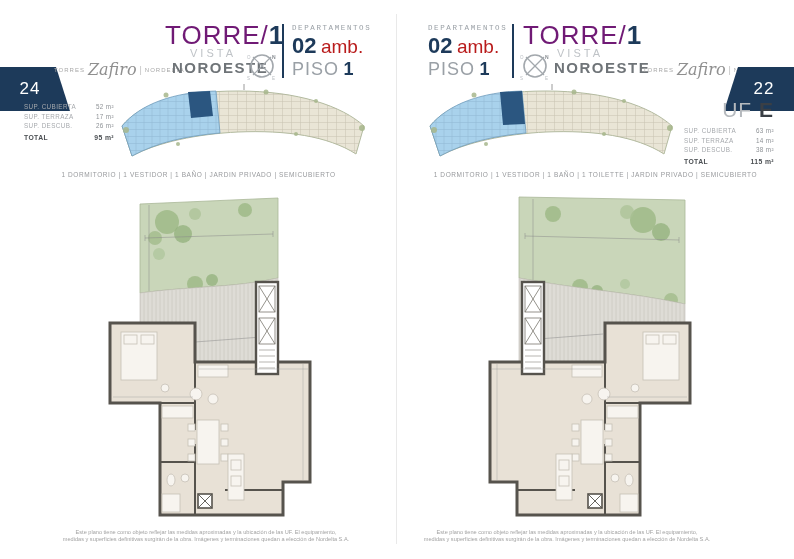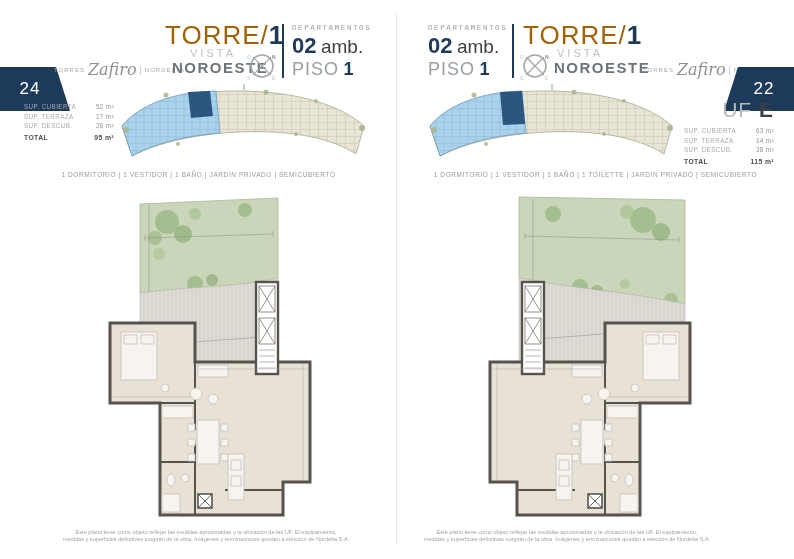--- a/index.html
+++ b/index.html
@@ -26,32 +26,32 @@
   
   .brand{top:61px; height:18px; display:flex; align-items:center; gap:3px; color:#a8a8a8;}
   .brand .small{font-size:6px; letter-spacing:1px;}
   .brand .script{font-family:"DejaVu Serif",serif; font-style:italic; font-size:16px; color:#8f8f8f; line-height:14px;}
   .brand .sep{font-size:9px; color:#c0c0c0;}
   .brand.left{left:54px;}
   .brand.right{left:643px;}
 
   
   .torre-title{top:20px; font-size:26px; letter-spacing:1px; white-space:nowrap;}
-  .torre-title .t-gray{color:#a16207; font-weight:400;}
+  .torre-title .t-gray{color:#701a75; font-weight:400;}
   .torre-title .t-num{color:var(--navy); font-weight:bold;}
   .vista{top:47px; font-size:11px; letter-spacing:3px; color:#bfc3c7;}
   .noroeste{top:59px; font-size:15px; letter-spacing:1.5px; color:#6f7478; font-weight:bold;}
 
   .hdr-divider{top:24px; width:2px; height:54px; background:var(--navy);}
 
   
   .dept-label{font-size:7.5px; letter-spacing:1.6px; color:#9aa0a6;font-family:Liberation Mono, monospace;}
   .dept-amb{margin-top:1px; white-space:nowrap;}
   .dept-amb .num{font-size:22px; font-weight:bold; color:var(--navy);}
-  .dept-amb .amb{font-size:19px; color:#404040;}
+  .dept-amb .amb{font-size:19px; color:#b91c1c;}
   .dept-piso{white-space:nowrap; margin-top:0px;}
   .dept-piso .piso{font-size:18px; color:#9aa0a6; letter-spacing:1px;}
   .dept-piso .num2{font-size:18px; font-weight:bold; color:var(--navy);}
 
   
   .uf-title{font-size:21px; letter-spacing:1px; white-space:nowrap;}
   .uf-title .uf{color:#b5b9bd; font-weight:400;}
   .uf-title .letter{color:#3a3f45; font-weight:bold;}
   .uf-table{width:90px; margin-top:4px;}
   .uf-row{display:flex; justify-content:space-between; font-size:6.3px; letter-spacing:.4px;

